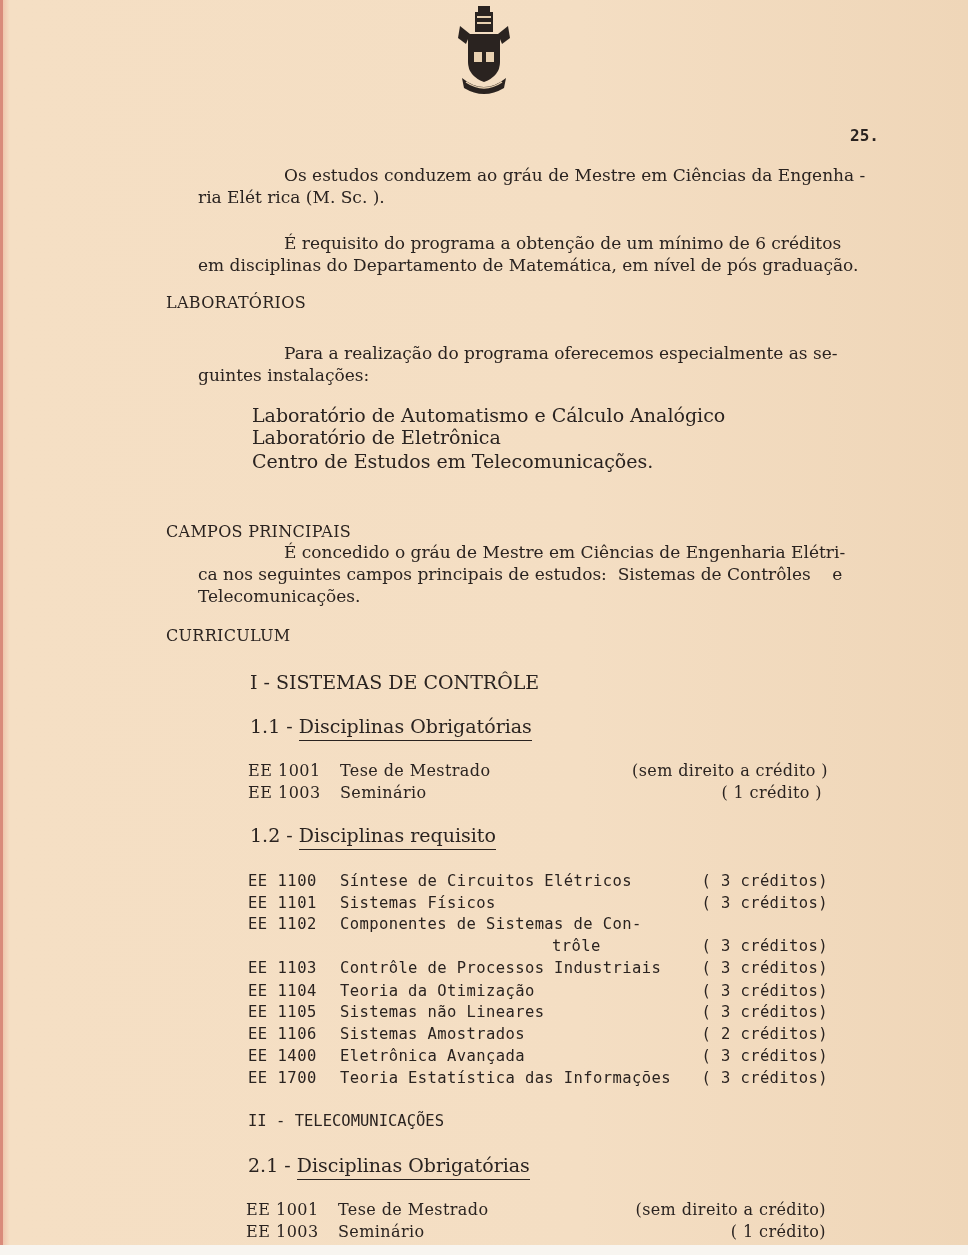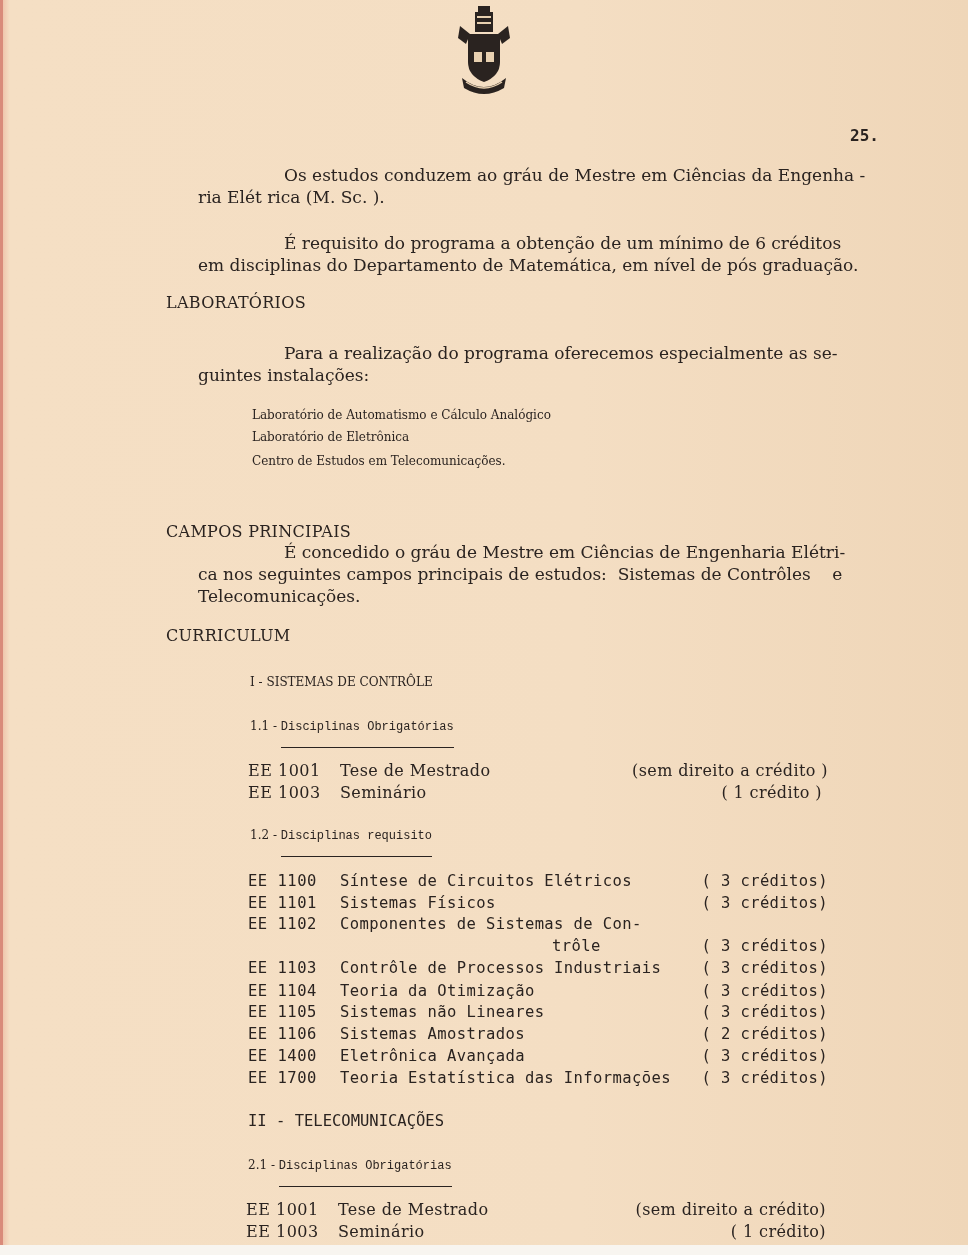--- a/index.html
+++ b/index.html
@@ -9,28 +9,28 @@
     font-family: "DejaVu Serif", "Liberation Serif", serif;
     color: #2a2320;
   }
   .page {
     position: absolute; left: 0; top: 0; width: 968px; height: 1245px;
     background: linear-gradient(90deg, #e8b8a0 0px, #f0c9b0 4px, #f5dfc4 10px, #f4dec3 60%, #efd6b8 100%);
   }
   .bottom-strip { position: absolute; left: 0; top: 1245px; width: 968px; height: 10px; background: #f8f5f0; }
   .left-edge { position: absolute; left: 0; top: 0; width: 3px; height: 1245px; background: #d98a7a; }
   .crest { position: absolute; left: 456px; top: 4px; width: 56px; height: 92px; }
-  .t { position: absolute; white-space: nowrap; font-size: 12px; line-height: 20px; }
+  .t { position: absolute; white-space: nowrap; font-size: 19px; line-height: 20px; }
   .page-number { left: 850px; top: 126px; font-weight: bold; font-size: 16px; font-family: "DejaVu Sans Mono", monospace; }
   .para { left: 166px; width: 726px; font-size: 17px; line-height: 22px; position: absolute; text-align: justify; margin-left: 32px; }
   .para .indent { display: inline-block; width: 86px; }
   .heading { left: 166px; font-size: 16px; letter-spacing: 0.3px; }
   .lab { left: 252px; }
   .sub { left: 250px; }
-  .u { border-bottom: 1.5px solid #2a2320; padding-bottom: 13px; font-family: Liberation Mono, monospace; }
+  .u { border-bottom: 1.5px solid #2a2320; padding-bottom: 3px; }
   .row { position: absolute; left: 248px; width: 580px; height: 22px; font-size: 16px; line-height: 22px; }
   .row .code { position: absolute; left: 0; letter-spacing: 0.5px; }
   .row .name { position: absolute; left: 92px; letter-spacing: 0.4px; }
   .row .cred { position: absolute; right: 0; text-align: right; letter-spacing: 0.4px; }
   .mono-ish { font-family: "DejaVu Sans Mono", "Liberation Mono", monospace; font-size: 15.5px; }
 </style>
 </head>
 <body>
 
 <div class="page"></div>

